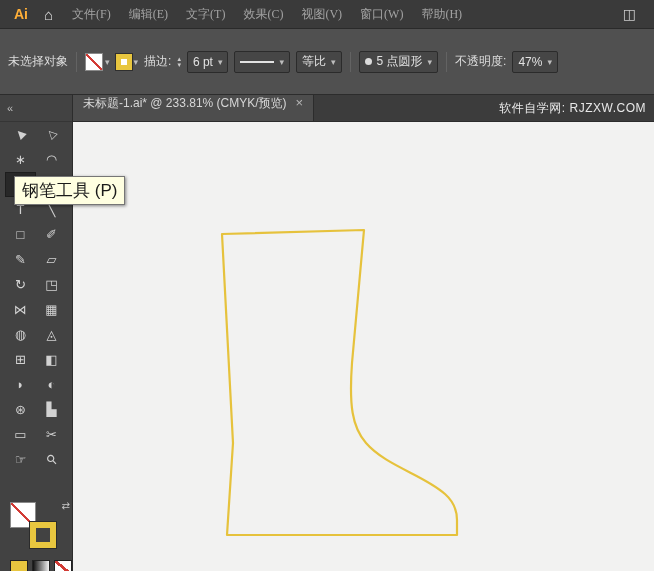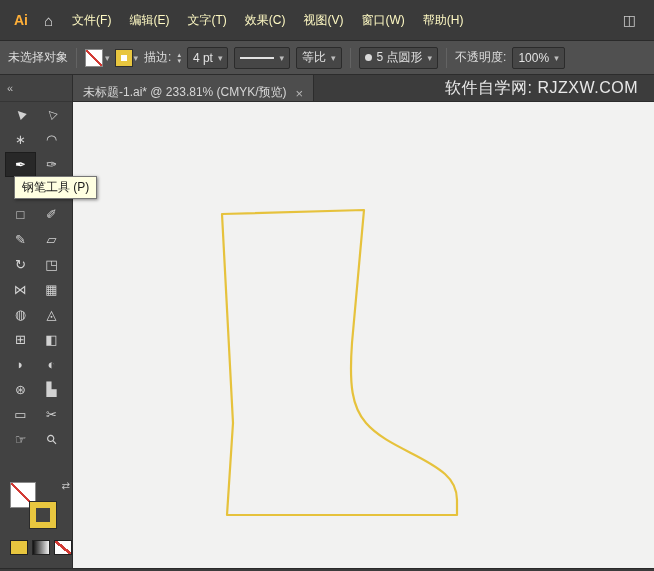--- a/index.html
+++ b/index.html
@@ -1,30 +1,30 @@
 <!DOCTYPE html>
 <html><head>
 <meta charset="utf-8">
 <style>
   html,body{margin:0;padding:0;background:#222;}
   .app{position:relative;width:654px;height:571px;overflow:hidden;
        font-family:"Liberation Sans","DejaVu Sans",sans-serif;
        -webkit-font-smoothing:antialiased;user-select:none;}
   
   .menubar{height:28px;background:#3a3a3a;border-bottom:1px solid #2a2a2a;
-           display:flex;align-items:center;padding:6px 8px;gap:2px;}
+           display:flex;align-items:center;padding:0 8px;gap:2px;}
   .ai-logo{color:#ffaf38;font-weight:bold;font-size:14px;padding:0 6px;}
   .home-btn{color:#e3e3e3;font-size:15px;padding:0 8px;cursor:pointer;}
   .menu-items{display:flex;align-items:center;}
-  .menu-item{color:#fef9c3;font-size:12px;padding:0 9px;line-height:28px;cursor:pointer;}
+  .menu-item{color:#a3a3a3;font-size:12px;padding:0 9px;line-height:28px;cursor:pointer;font-family:Liberation Serif, serif;}
   .menubar-right{margin-left:auto;display:flex;align-items:center;gap:8px;}
   .ws-icon{color:#cccccc;font-size:14px;padding:0 10px;cursor:pointer;}
   
   .controlbar{height:33px;background:#505050;border-bottom:1px solid #2c2c2c;
-              display:flex;align-items:center;padding:0 8px;gap:6px;font-size:12px;color:#dddddd;}
+              display:flex;align-items:center;padding:16px 8px;gap:6px;font-size:12px;color:#dddddd;}
   .sep{width:1px;height:20px;background:#636363;margin:0 2px;}
   .sw-group{display:flex;align-items:center;gap:2px;cursor:pointer;}
   .sw-none{width:16px;height:16px;border:1px solid #8a8a8a;background:
       linear-gradient(to top right, rgba(0,0,0,0) 45%, #d23b35 45%, #d23b35 55%, rgba(0,0,0,0) 55%),#ffffff;}
   .sw-stroke{width:16px;height:16px;box-sizing:border-box;border:5px solid #e8c63f;
       outline:1px solid #2f2f2f;background:#ffffff;}
   .dd{color:#bdbdbd;font-size:9px;}
   .combo{display:flex;align-items:center;gap:5px;background:#464646;border:1px solid #2b2b2b;
          border-radius:2px;height:20px;padding:0 5px;cursor:pointer;color:#e2e2e2;}
   .stepper{display:flex;flex-direction:column;justify-content:center;line-height:6px;
@@ -57,30 +57,30 @@
   .fsb{width:16px;height:13px;border:1px solid #222222;cursor:pointer;}
   .fsb-color{background:#e8c63f;}
   .fsb-grad{background:linear-gradient(90deg,#111111,#f2f2f2);}
   .fsb-none{background:
       linear-gradient(to top right, rgba(0,0,0,0) 43%, #d23b35 43%, #d23b35 57%, rgba(0,0,0,0) 57%),#ffffff;}
   
   .docarea{flex:1;display:flex;flex-direction:column;min-width:0;}
   .tabbar{height:26px;background:#3c3c3c;border-bottom:1px solid #2c2c2c;display:flex;
           align-items:center;font-size:12px;}
   .tab{height:100%;background:#4d4d4d;border-right:1px solid #2c2c2c;color:#d6d6d6;
-       display:flex;align-items:flex-end;gap:9px;padding:0 10px;cursor:pointer;}
+       display:flex;align-items:flex-start;gap:9px;padding:0 10px;cursor:pointer;}
   .tab-close{color:#b5b5b5;font-size:13px;cursor:pointer;}
-  .site-text{margin-left:auto;padding-right:16px;color:#e8e8e8;font-size:16px;letter-spacing:.5px;}
+  .site-text{margin-left:auto;padding-right:8px;color:#e8e8e8;font-size:12px;letter-spacing:.5px;}
   .canvas{flex:1;position:relative;background:#f2f2f1;overflow:hidden;cursor:crosshair;}
   .boot-svg{position:absolute;left:145px;top:105px;}
   
   .statusbar{height:16px;background:#3b3b3b;border-top:1px solid #2a2a2a;}
   
   .tooltip{position:absolute;left:14px;top:176px;background:#ffffe1;border:1px solid #767676;
-           color:#1a1a1a;font-size:12px;padding:2px 7px;z-index:50;
+           color:#1a1a1a;font-size:17px;padding:2px 7px;z-index:50;
            box-shadow:1px 1px 3px rgba(0,0,0,.45);white-space:nowrap;}
 </style>
 </head>
 <body>
 
 <div class="app">
 
   <div class="menubar">
     <span class="ai-logo">Ai</span>
     <span class="home-btn">⌂</span>
@@ -108,41 +108,41 @@
     <div class="sw-group">
       <span class="sw-stroke"></span>
       <span class="dd">▾</span>
     </div>
     <span>描边:</span>
     <div class="stepper">
       <span>▴</span>
       <span>▾</span>
     </div>
     <div class="combo">
-      <span>4 pt</span>
+      <span>6 pt</span>
       <span class="dd">▾</span>
     </div>
     <div class="combo">
       <span class="profile-line"></span>
       <span class="dd">▾</span>
     </div>
     <div class="combo">
       <span>等比</span>
       <span class="dd">▾</span>
     </div>
     <span class="sep"></span>
     <div class="combo">
       <span class="brush-dot"></span>
       <span>5 点圆形</span>
       <span class="dd">▾</span>
     </div>
     <span class="sep"></span>
     <span>不透明度:</span>
     <div class="combo">
-      <span>100%</span>
+      <span>47%</span>
       <span class="dd">▾</span>
     </div>
   </div>
 
   <div class="main">
 
     <div class="toolbar">
       <div class="toolbar-header">
         <span>«</span>
       </div>

